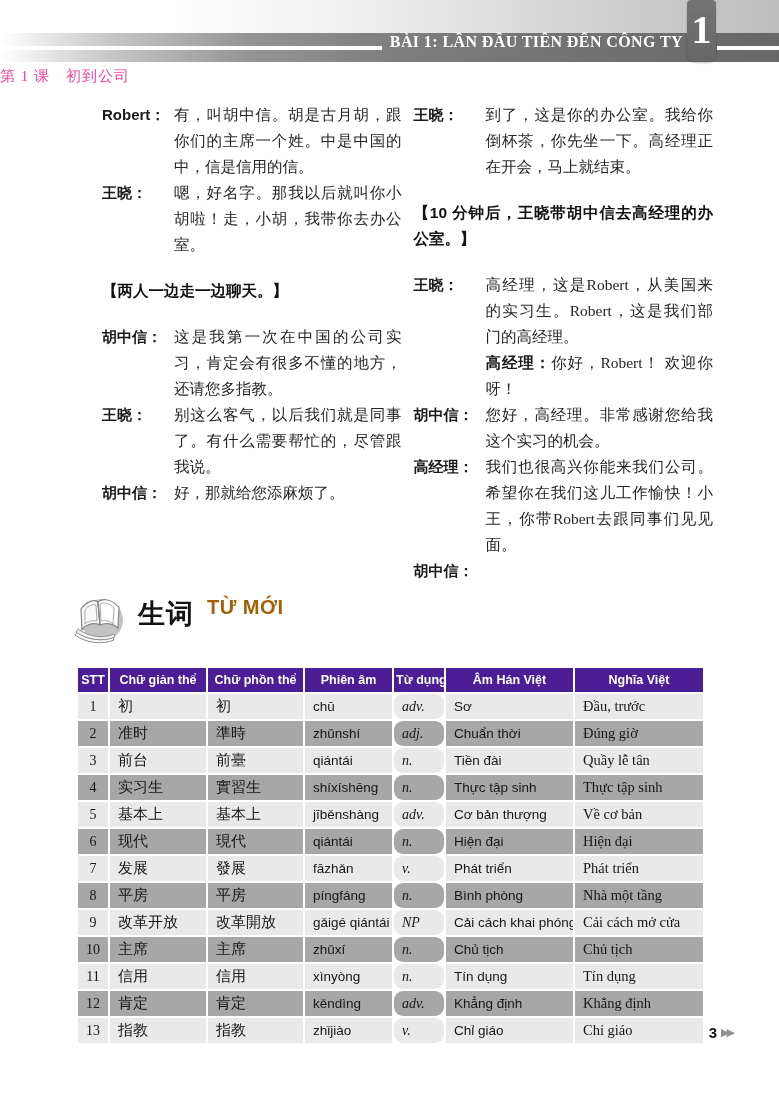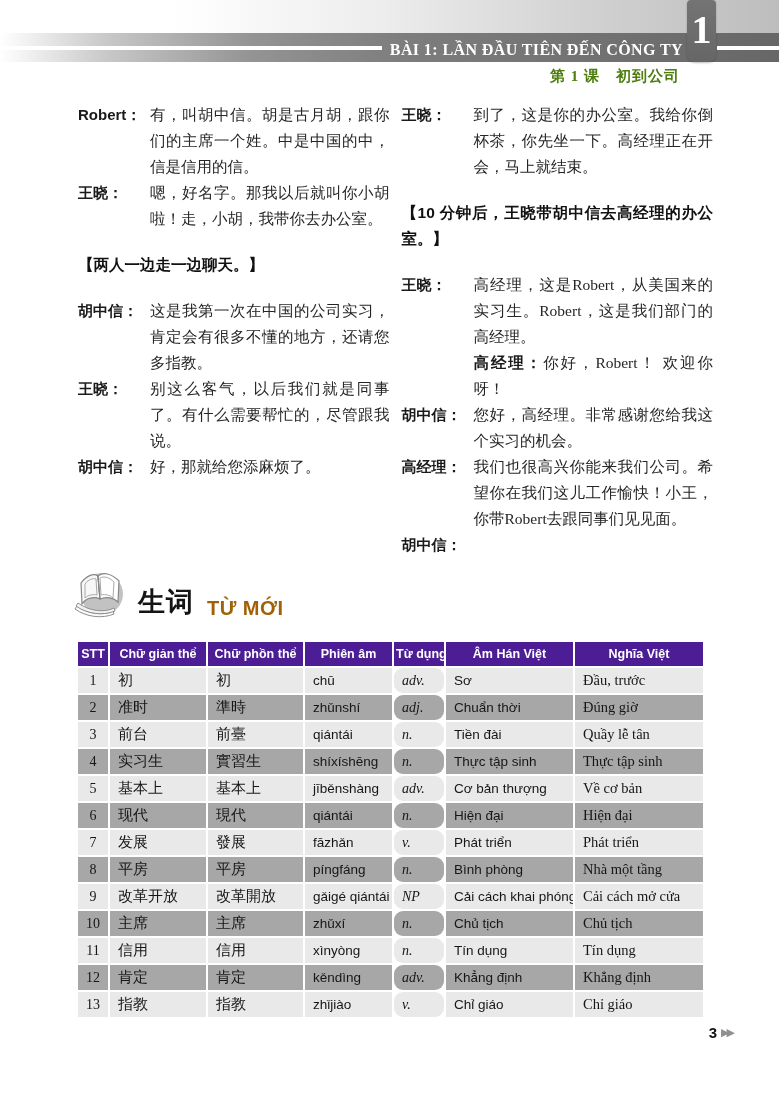--- a/index.html
+++ b/index.html
@@ -19,61 +19,61 @@
   }
   .header-band{
     position:relative;
     height:29px;
     background:linear-gradient(90deg,#ffffff 0%,#c7c7c7 14%,#949494 32%,#7d7d7d 52%,#717171 78%,#676767 100%);
   }
   .hline{position:absolute;top:13px;height:4px;background:#ffffff;}
   .hline-left{left:0;width:382px;}
   .hline-right{right:0;width:62px;}
   .header-title{
-    position:absolute;right:96px;top:8px;height:29px;line-height:29px;
+    position:absolute;right:96px;top:0;height:29px;line-height:29px;
     color:#ffffff;font:700 16px "Liberation Serif",serif;letter-spacing:.4px;
     white-space:nowrap;
   }
   .unit-tab{
     position:absolute;top:0;right:63px;width:29px;height:62px;
     background:linear-gradient(180deg,#747474,#666666);
     border-radius:4px 4px 8px 8px;
     color:#fff;text-align:center;
     font:700 40px/60px "Liberation Serif",serif;
     box-shadow:0 1px 2px rgba(0,0,0,.25);
   }
   .header-sub{
-    margin-top:5px;padding-right:99px;text-align:right;
-    font-size:15px;color:#4d7c0f;letter-spacing:1px;font-weight:bold;
+    margin-top:5px;padding-right:99px;text-align:left;
+    font-size:15px;color:#ec4899;letter-spacing:1px;
   }
 
   
   .dialogue{
     display:flex;gap:12px;
-    padding:0 66px 0 78px;
+    padding:0 66px 0 102px;
     margin-top:16px;
     font-size:15.5px;line-height:26px;color:#262626;
   }
   .dcol{flex:1;min-width:0;}
   .turn{display:flex;align-items:flex-start;}
   .speaker{
     flex:0 0 72px;width:72px;
     font-family:"Liberation Sans",sans-serif;font-weight:700;font-size:15px;color:#1a1a1a;
   }
   .speech{flex:1;text-align:justify;}
   .stage{
     font-family:"Liberation Sans",sans-serif;font-weight:700;font-size:15.5px;color:#111;
     margin:20px 0;text-align:justify;
   }
   .inline-part{display:block;}
   .inline-speaker{font-family:"Liberation Sans",sans-serif;font-weight:700;color:#1a1a1a;}
 
   
   .vocab-head{
-    display:flex;align-items:flex-end;gap:13px;
+    display:flex;align-items:flex-start;gap:13px;
     padding-left:73px;margin-top:12px;height:50px;
   }
   .book-icon{width:52px;height:50px;flex:0 0 52px;}
   .vh-cn{font-family:"Liberation Sans",sans-serif;font-weight:600;font-size:27px;color:#141414;letter-spacing:1px;}
   .vh-vi{font-family:"Liberation Sans",sans-serif;font-weight:700;font-size:20px;color:#a16207;letter-spacing:.5px;}
 
   
   table.vocab{
     margin:20px 0 0 76px;
     border-collapse:separate;border-spacing:2px;

